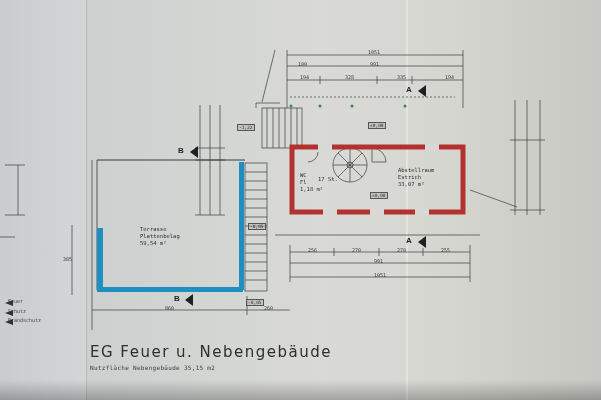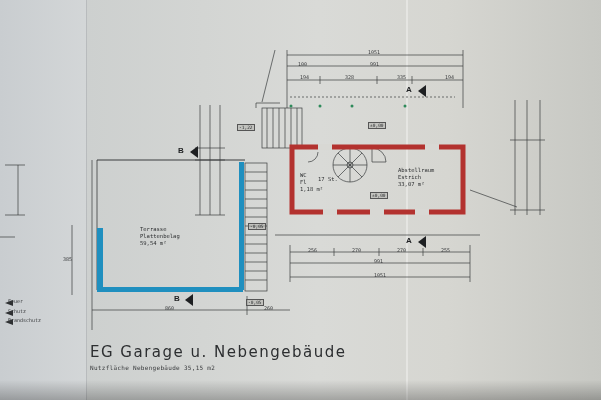--- a/index.html
+++ b/index.html
@@ -146,21 +146,21 @@
       <circle cx="405" cy="106" r="1.5"></circle>
     </g>
 
     <g fill="#2e3032">
       <polygon points="5,303 13,300 13,306"></polygon>
       <polygon points="5,313 13,310 13,316"></polygon>
       <polygon points="5,322 13,319 13,325"></polygon>
     </g>
   </svg>
 
-  <div class="title">EG Garage u. Nebengebäude</div>
+  <div class="title">EG Feuer u. Nebengebäude</div>
   <div class="subtitle">Nutzfläche Nebengebäude  35,15 m2</div>
 
   <div class="lbl room" style="left:398px;top:167px;">
     <div>Abstellraum</div>
     <div>Estrich</div>
     <div>33,07 m²</div>
   </div>
   <div class="lbl room" style="left:140px;top:226px;">
     <div>Terrasse</div>
     <div>Plattenbelag</div>

